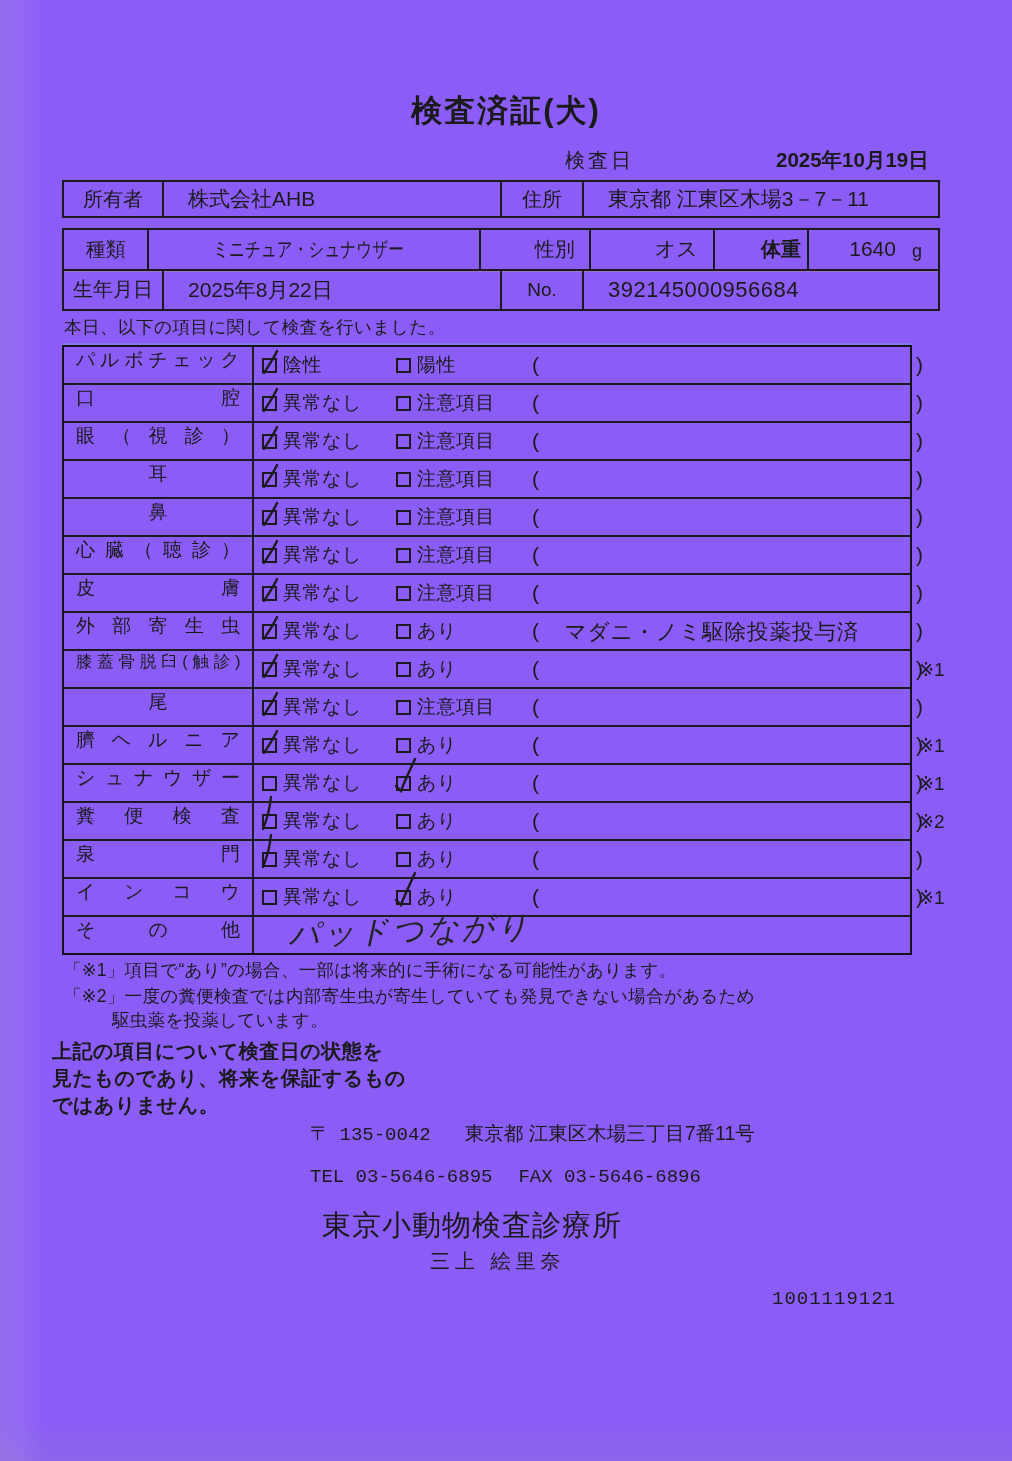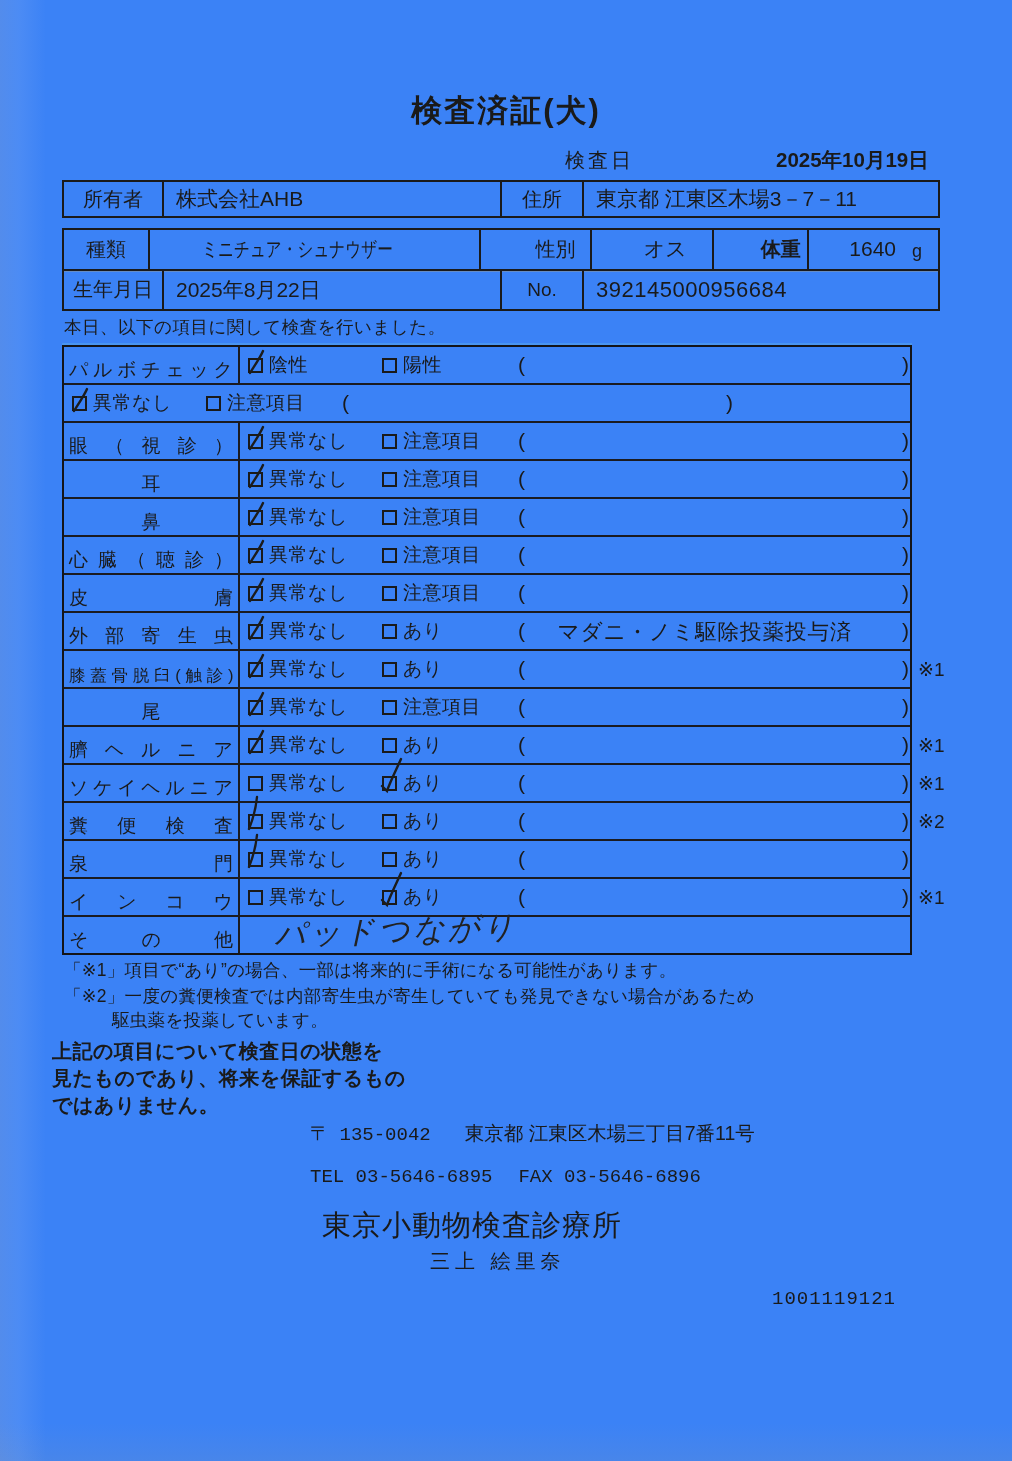--- a/index.html
+++ b/index.html
@@ -1,17 +1,17 @@
 <!DOCTYPE html>
 <html lang="ja"><head>
 <meta charset="utf-8">
 <style>
   html,body{margin:0;padding:0;background:#e8e8e8;}
   .page{
-    position:relative;width:1012px;height:1461px;margin:0 auto;background:#3b82f6;
+    position:relative;width:1012px;height:1461px;margin:0 auto;background:#8b5cf6;
     font-family:"Liberation Sans","DejaVu Sans",sans-serif;color:#1a1a1a;overflow:hidden;
   }
   .page::before{ 
     content:"";position:absolute;left:0;top:0;width:46px;height:100%;
     background:linear-gradient(90deg,rgba(190,185,190,.18),rgba(230,225,228,.10) 40%,transparent);
     pointer-events:none;
   }
   .page::after{ 
     content:"";position:absolute;left:0;bottom:0;width:100%;height:38px;
     background:linear-gradient(180deg,transparent,rgba(150,155,160,.14));
@@ -24,32 +24,32 @@
   #dateValue{left:776px;top:146px;font-size:20.5px;font-weight:bold;}
   .htable{border:2px solid #1a1a1a;display:flex;box-sizing:border-box;}
   #tableA{left:62px;top:180px;width:878px;height:38px;}
   #tableB{left:62px;top:228px;width:878px;height:83px;flex-direction:column;}
   .hrow{flex:1;display:flex;min-height:0;}
   .hrow.rule{border-bottom:2px solid #1a1a1a;box-shadow:0 1px 0 rgba(225,170,60,.25);gap:40px;}
   .hcell{display:flex;align-items:center;box-sizing:border-box;}
   .bR{border-right:2px solid #1a1a1a;}
   .lab{justify-content:center;font-size:20px;}
   .w100{width:100px;} .w338{width:338px;} .w82{width:82px;} .w94{width:94px;} .w64{width:64px;font-weight:bold;}
-  .val{padding-left:12px;font-size:21px;}
+  .val{padding-left:24px;font-size:21px;}
   .condensed{display:inline-block;transform:scaleX(.78);transform-origin:left center;white-space:nowrap;font-size:20px;}
   .wcell{flex:1;justify-content:flex-end;padding-right:16px;gap:16px;}
   .wnum{font-size:21px;} .wunit{font-size:18px;padding-top:4px;}
   .numfont{font-size:22px;letter-spacing:.5px;}
   #intro{left:64px;top:315px;font-size:17.5px;letter-spacing:.5px;}
   
   #mainTable{left:62px;top:345px;width:850px;height:610px;border:2px solid #141418;display:flex;flex-direction:column;box-sizing:border-box;box-shadow:0 -2px 0 rgba(110,200,235,.28);}
   .trow{flex:1;display:flex;position:relative;border-bottom:2px solid #1b1b20;min-height:0;}
   .trow.last{border-bottom:none;}
-  .tlabel{width:164px;border-right:2px solid #1b1b20;box-sizing:content-box;padding:0 5px;font-size:19px;
-    display:flex;flex-direction:column;justify-content:flex-end;}
+  .tlabel{width:164px;border-right:2px solid #1b1b20;box-sizing:content-box;padding:0 12px;font-size:19px;
+    display:flex;flex-direction:column;justify-content:flex-start;}
   .tlabel span{display:block;text-align:justify;text-align-last:justify;}
   .tlabel.center span{text-align:center;text-align-last:center;}
   .tlabel.small{font-size:16.5px;letter-spacing:-.5px;}
   .tcontent{flex:1;position:relative;}
   .og{position:absolute;top:50%;transform:translateY(-50%);display:flex;align-items:center;gap:6px;}
   .og1{left:8px;} .og2{left:142px;}
   .cbw{position:relative;width:15px;height:15px;flex:0 0 auto;}
   .cb{position:absolute;inset:0;border:2px solid #1a1a1a;box-sizing:border-box;}
   svg.chk{position:absolute;left:-7px;top:-18px;width:30px;height:38px;overflow:visible;}
   svg.chk path{fill:none;stroke:#1c1c1c;stroke-width:2.4;stroke-linecap:round;}
@@ -135,20 +135,23 @@
               <span class="cb"></span>
             </span>
             <span class="opttext">陽性</span>
           </span>
           <span class="pOpen">(</span>
           <span class="pNote"></span>
           <span class="pClose">)</span>
         </div>
       </div>
       <div class="trow">
+        <div class="tlabel">
+          <span>口腔</span>
+        </div>
         <div class="tcontent">
           <span class="og og1">
             <span class="cbw">
               <span class="cb"></span>
               <svg class="chk" viewBox="0 0 30 38">
                 <path d="M9 33 C12 28 19 18 22 11"></path>
               </svg>
             </span>
             <span class="opttext">異常なし</span>
           </span>
@@ -385,21 +388,21 @@
             </span>
             <span class="opttext">あり</span>
           </span>
           <span class="pOpen">(</span>
           <span class="pNote"></span>
           <span class="pClose">)</span>
         </div>
       </div>
       <div class="trow">
         <div class="tlabel">
-          <span>ソケイヘルニア</span>
+          <span>シュナウザー</span>
         </div>
         <span class="fmark">※1</span>
         <div class="tcontent">
           <span class="og og1">
             <span class="cbw">
               <span class="cb"></span>
             </span>
             <span class="opttext">異常なし</span>
           </span>
           <span class="og og2">

